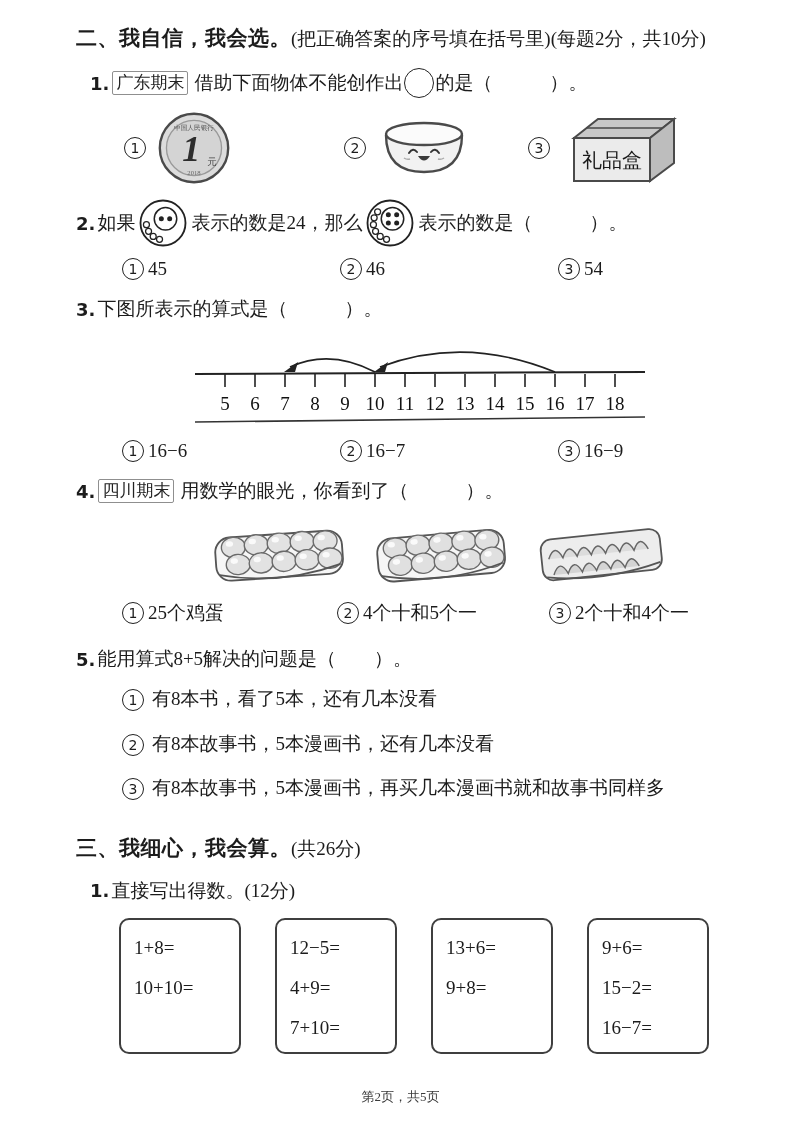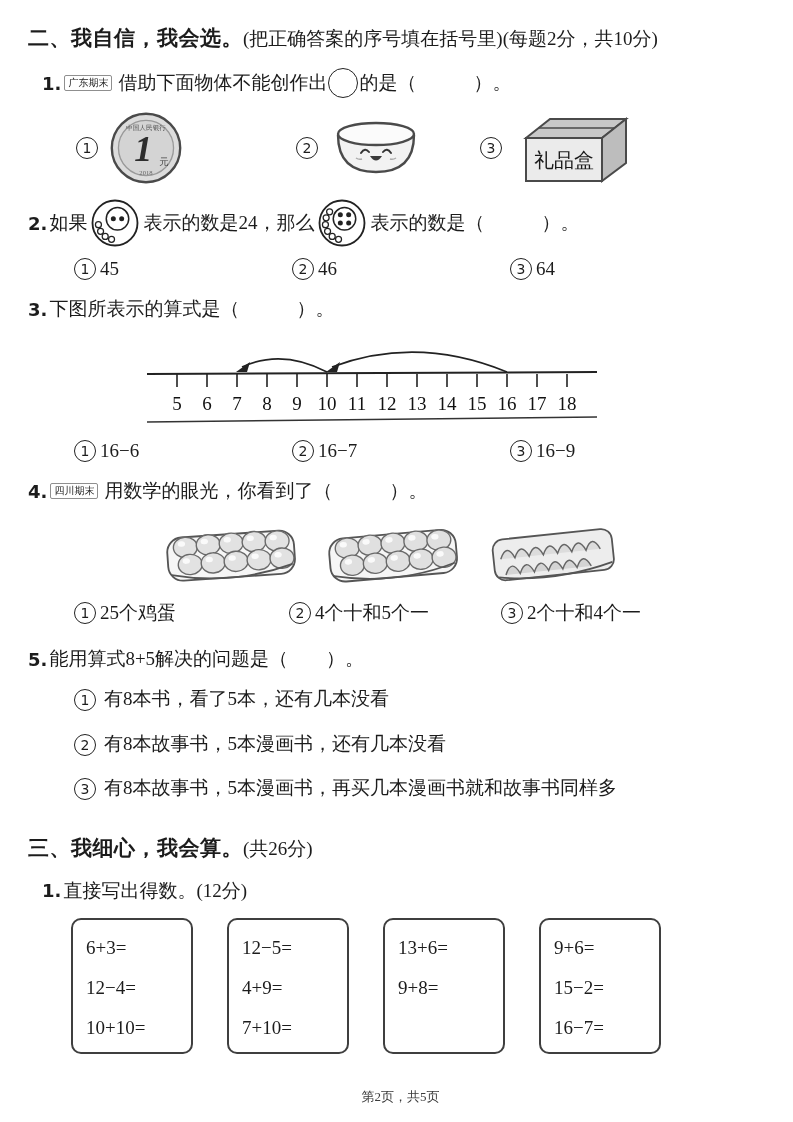--- a/index.html
+++ b/index.html
@@ -1,26 +1,26 @@
 <!DOCTYPE html>
 <html><head>
 <meta charset="utf-8">
 <style>
   html,body{margin:0;padding:0;background:#e9e9e9;}
   .page{
     width:793px;height:1122px;background:#ffffff;position:relative;
-    box-sizing:border-box;padding:24px 40px 0 28px;
+    box-sizing:border-box;padding:24px 40px 0 76px;
     font-family:"Liberation Serif","DejaVu Serif",serif;color:#1c1c1c;
     overflow:hidden;
   }
   .sec-head{font-size:19px;margin-bottom:16px;}
   .sec-head .bold{font-weight:700;font-size:21px;letter-spacing:.5px;}
   .qline{font-size:19px;margin-bottom:8px;display:flex;align-items:center;flex-wrap:wrap;}
   .qnum{font-weight:700;font-family:"DejaVu Sans",sans-serif;font-size:18px;margin-right:2px;}
-  .badge{display:inline-block;border:1px solid #8f8f8f;border-radius:2px;font-size:10px;
+  .badge{display:inline-block;border:1px solid #8f8f8f;border-radius:2px;font-size:17px;
     padding:1px 3px;margin:0 6px 0 1px;color:#222;line-height:1.2;}
   .blank-circle{display:inline-block;width:28px;height:28px;border:1.7px solid #222;
     border-radius:50%;vertical-align:-7px;margin:0 1px;}
   .ci{display:inline-flex;align-items:center;justify-content:center;flex:none;
     width:20px;height:20px;border:1.5px solid #222;border-radius:50%;
     font-size:14px;line-height:1;margin-right:4px;vertical-align:-3px;
     font-family:"DejaVu Sans",sans-serif;}
   .imgrow{display:flex;align-items:center;padding-left:48px;margin-bottom:10px;}
   .imgitem{display:flex;align-items:center;gap:6px;}
   .imgitem.coin{margin-right:112px;}
@@ -130,21 +130,21 @@
     <span class="opt">
         <span class="ci">1</span>
         <span>45</span>
       </span>
     <span class="opt">
         <span class="ci">2</span>
         <span>46</span>
       </span>
     <span class="opt">
         <span class="ci">3</span>
-        <span>64</span>
+        <span>54</span>
       </span>
   </div>
 
   <div class="qline" style="margin-bottom:2px;">
     <span class="qnum">3.</span>
     <span>下图所表示的算式是（　　　）。</span>
   </div>
 
   <div class="numberline-wrap">
     <svg width="452" height="100" viewBox="0 -16 450 100">
@@ -316,22 +316,21 @@
     <span class="bold">三、我细心，我会算。</span><span>(共26分)</span>
   </div>
 
   <div class="qline" style="padding-left:14px;">
     <span class="qnum">1.</span>
     <span>直接写出得数。(12分)</span>
   </div>
 
   <div class="calcrow">
     <div class="calcbox">
-      <div class="eq">6+3=</div>
-      <div class="eq">12−4=</div>
+      <div class="eq">1+8=</div>
       <div class="eq">10+10=</div>
     </div>
     <div class="calcbox">
       <div class="eq">12−5=</div>
       <div class="eq">4+9=</div>
       <div class="eq">7+10=</div>
     </div>
     <div class="calcbox">
       <div class="eq">13+6=</div>
       <div class="eq">9+8=</div>

